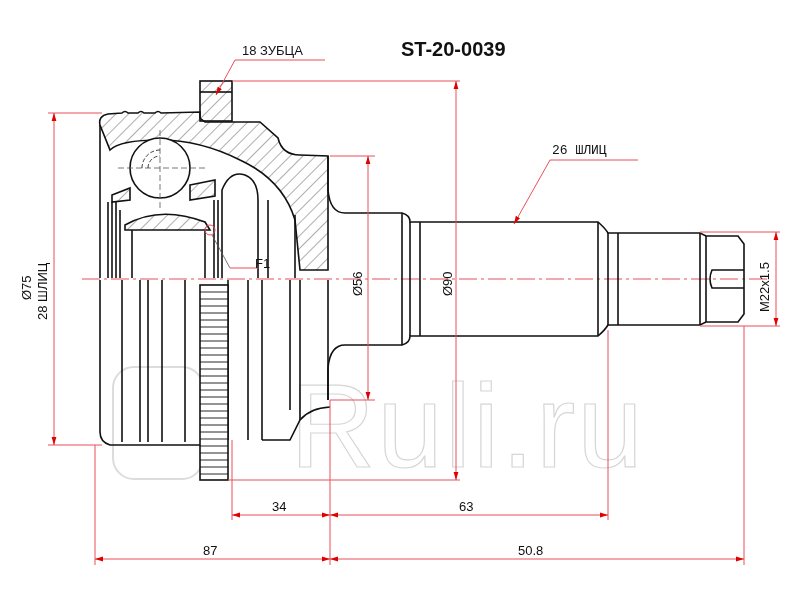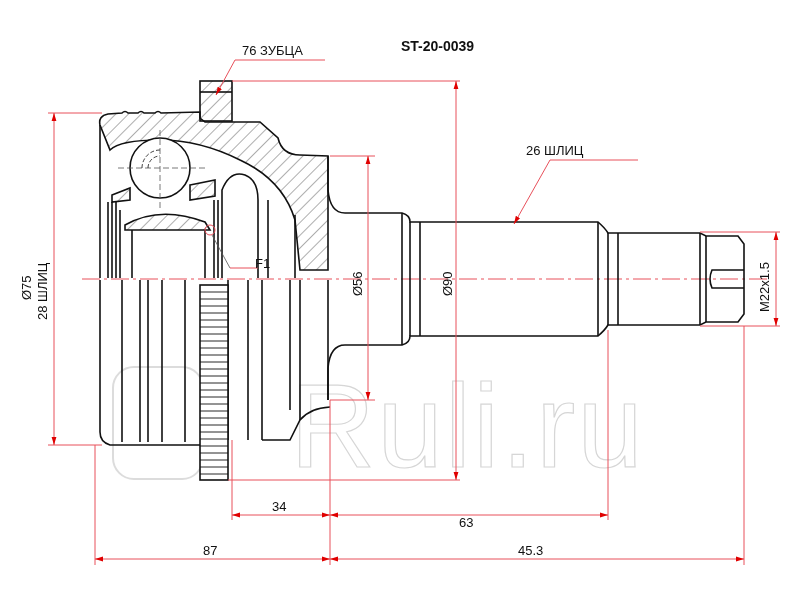--- a/index.html
+++ b/index.html
@@ -1,19 +1,19 @@
 <!DOCTYPE html>
 <html><head>
 <meta charset="utf-8">
 <style>
   html, body { margin:0; padding:0; background:#ffffff; }
   body { width:800px; height:600px; position:relative; overflow:hidden; font-family:"Liberation Sans", sans-serif; }
   svg { position:absolute; left:0; top:0; }
   .lbl { position:absolute; font-family:"Liberation Sans", sans-serif; color:#111; white-space:nowrap; }
-  .title { font-weight:bold; font-size:14px; left:401px; top:38px; }
+  .title { font-weight:bold; font-size:20px; left:401px; top:38px; }
   .note { font-size:13px; }
   .dim { font-size:13px; }
   .vert { transform-origin:left top; transform:rotate(-90deg); }
   .watermark { position:absolute; left:290px; top:358px; font-size:118px; color:transparent; -webkit-text-stroke:1.2px #d6d6d6; letter-spacing:2px; font-family:Liberation Sans, sans-serif; }
   .wm-box { position:absolute; left:112px; top:366px; width:88px; height:110px; border:2px solid #dcdcdc; border-radius:22px; }
 </style>
 </head>
 <body>
 
 <div class="wm-box"></div>
@@ -161,26 +161,26 @@
     <line x1="235" y1="60" x2="216" y2="95" marker-end="url(#arr)"></line>
 
     <line x1="550" y1="160" x2="638" y2="160"></line>
     <line x1="550" y1="160" x2="514" y2="224" marker-end="url(#arr)"></line>
 
     <line x1="230" y1="268" x2="258" y2="268"></line>
   </g>
 </svg>
 
 <div class="lbl title">ST-20-0039</div>
-<div class="lbl note" style="left:242px;top:43px;">76 ЗУБЦА</div>
-<div class="lbl note" style="left:526px;top:143px;">26 ШЛИЦ</div>
+<div class="lbl note" style="left:242px;top:43px;">18 ЗУБЦА</div>
+<div class="lbl note" style="left:552px;top:143px;font-family:Liberation Mono, monospace;">26 ШЛИЦ</div>
 <div class="lbl note" style="left:255px;top:256px;">F1</div>
 
 <div class="lbl dim vert" style="left:19px;top:300px;">Ø75</div>
 <div class="lbl dim vert" style="left:35px;top:320px;">28 ШЛИЦ</div>
 <div class="lbl dim vert" style="left:350px;top:296px;">Ø56</div>
 <div class="lbl dim vert" style="left:440px;top:296px;">Ø90</div>
 <div class="lbl dim vert" style="left:757px;top:312px;">M22x1.5</div>
 
 <div class="lbl dim" style="left:272px;top:499px;">34</div>
-<div class="lbl dim" style="left:459px;top:515px;">63</div>
+<div class="lbl dim" style="left:459px;top:499px;">63</div>
 <div class="lbl dim" style="left:203px;top:543px;">87</div>
-<div class="lbl dim" style="left:518px;top:543px;">45.3</div>
+<div class="lbl dim" style="left:518px;top:543px;">50.8</div>
 
 </body></html>

